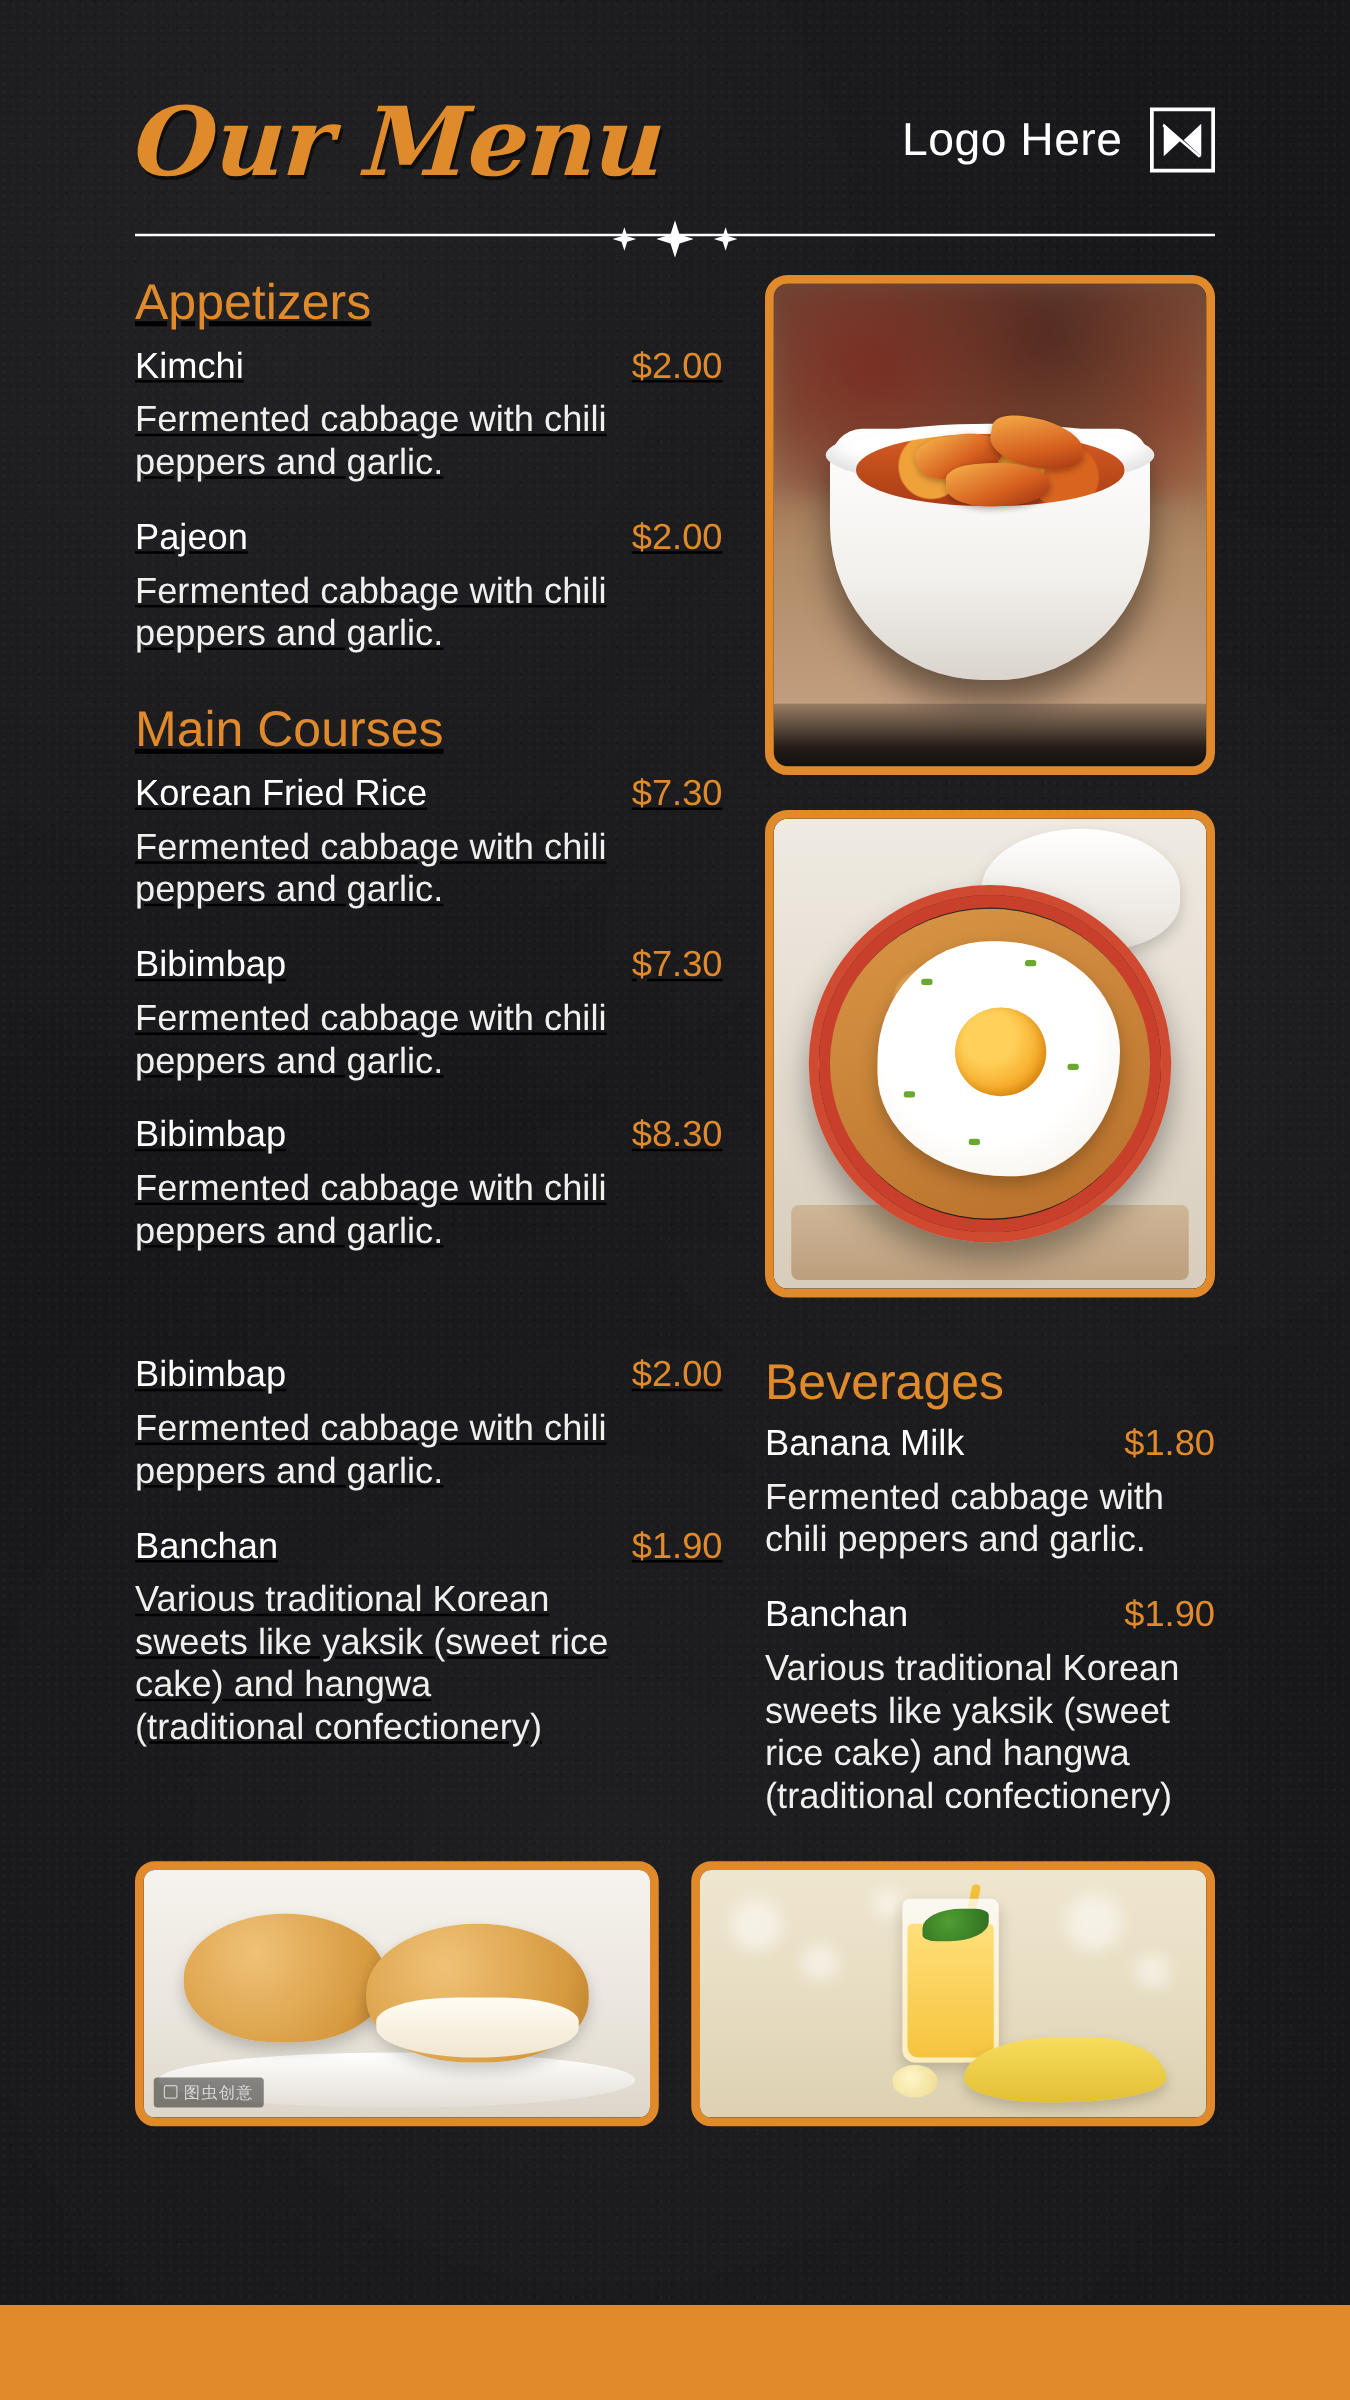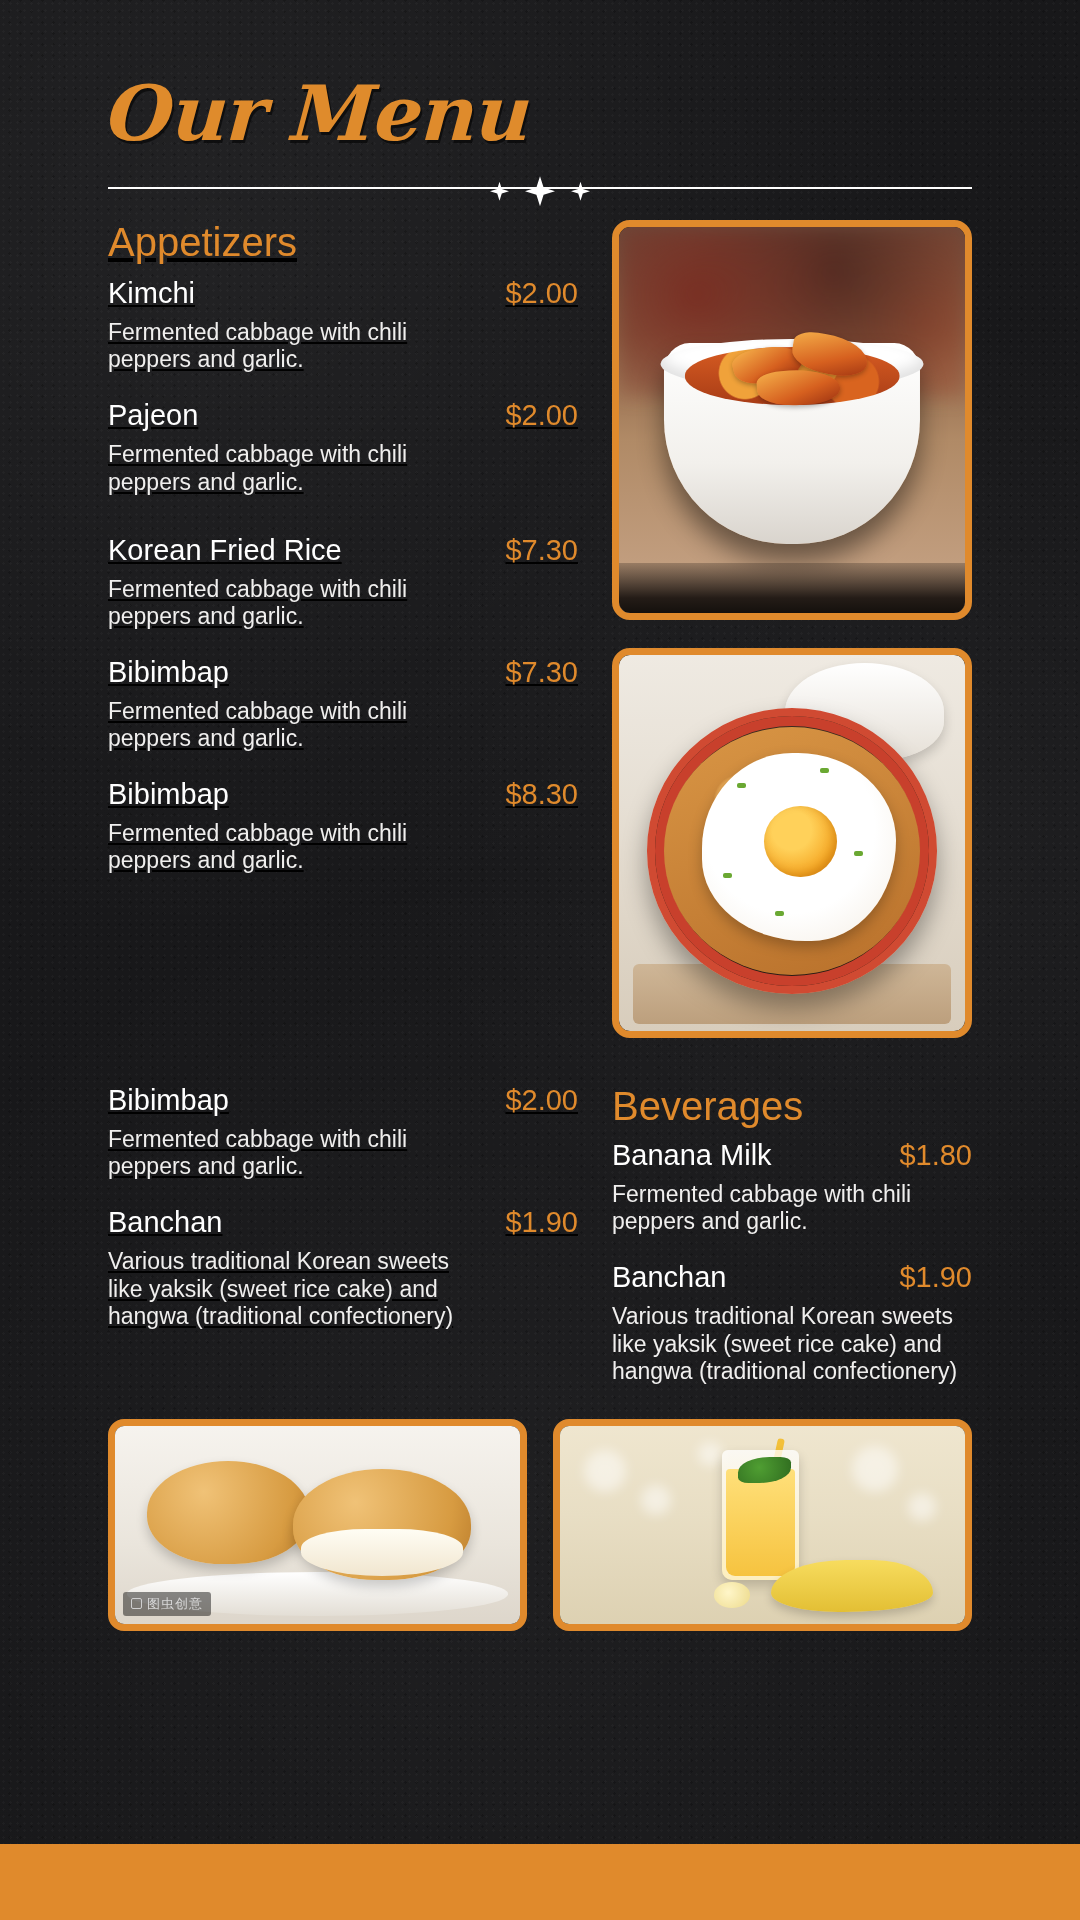--- a/index.html
+++ b/index.html
@@ -144,21 +144,21 @@
     color: #ffffff;
     font-size: 29px;
   }
   .item-price {
     color: #e08a2c;
     font-size: 29px;
     white-space: nowrap;
   }
   .item-desc {
     color: #f0efee;
-    font-size: 23px;
+    font-size: 29px;
     line-height: 1.18;
     margin-top: 9px;
     max-width: 380px;
   }
 
   .section-gap { height: 38px; }
 
   
   .photo {
     border: 7px solid #e08a2c;
@@ -427,20 +427,30 @@
 </style>
 </head>
 <body>
 
 <div id="page">
 
   <div class="content">
 
     <div class="header">
       <div class="menu-title">Our Menu</div>
+      <div class="logo-wrap">
+        <div class="logo-text">Logo Here</div>
+        <div class="logo-mark">
+          <svg width="34" height="30" viewBox="0 0 34 30" aria-hidden="true">
+            <path d="M2 2 L16 15 L2 28 Z" fill="#ffffff"></path>
+            <path d="M32 2 L18 15 L32 28 Z" fill="#ffffff"></path>
+            <path d="M2 2 L32 28 L30 29 L1 4 Z" fill="#ffffff"></path>
+          </svg>
+        </div>
+      </div>
     </div>
 
     <div class="divider">
       <div class="line"></div>
       <div class="gems">
         <span class="gem small"></span>
         <span class="gem big"></span>
         <span class="gem small"></span>
       </div>
     </div>
@@ -465,20 +475,21 @@
               <span class="item-name">Pajeon</span>
               <span class="item-price">$2.00</span>
             </div>
             <div class="item-desc">Fermented cabbage with chili peppers and garlic.</div>
           </div>
         </div>
 
         <div class="section-gap"></div>
 
         <div>
+          <div class="section-heading">Main Courses</div>
 
           <div class="item">
             <div class="item-row">
               <span class="item-name">Korean Fried Rice</span>
               <span class="item-price">$7.30</span>
             </div>
             <div class="item-desc">Fermented cabbage with chili peppers and garlic.</div>
           </div>
 
           <div class="item">

